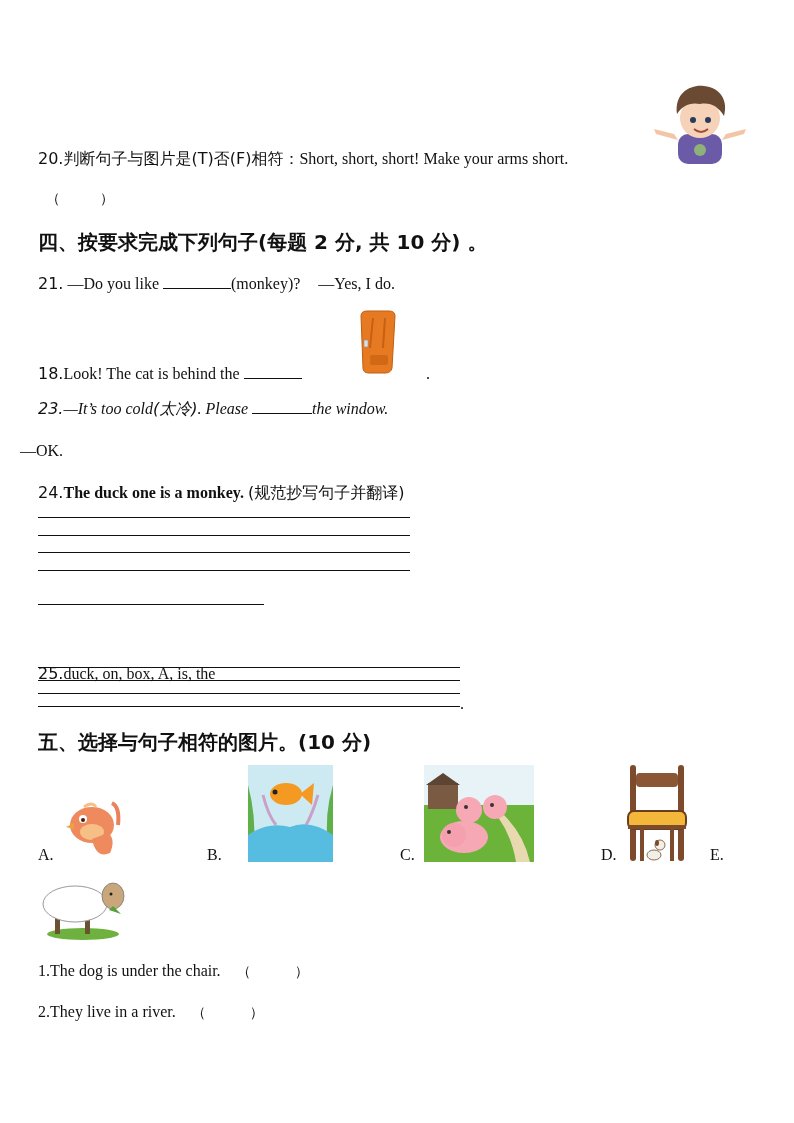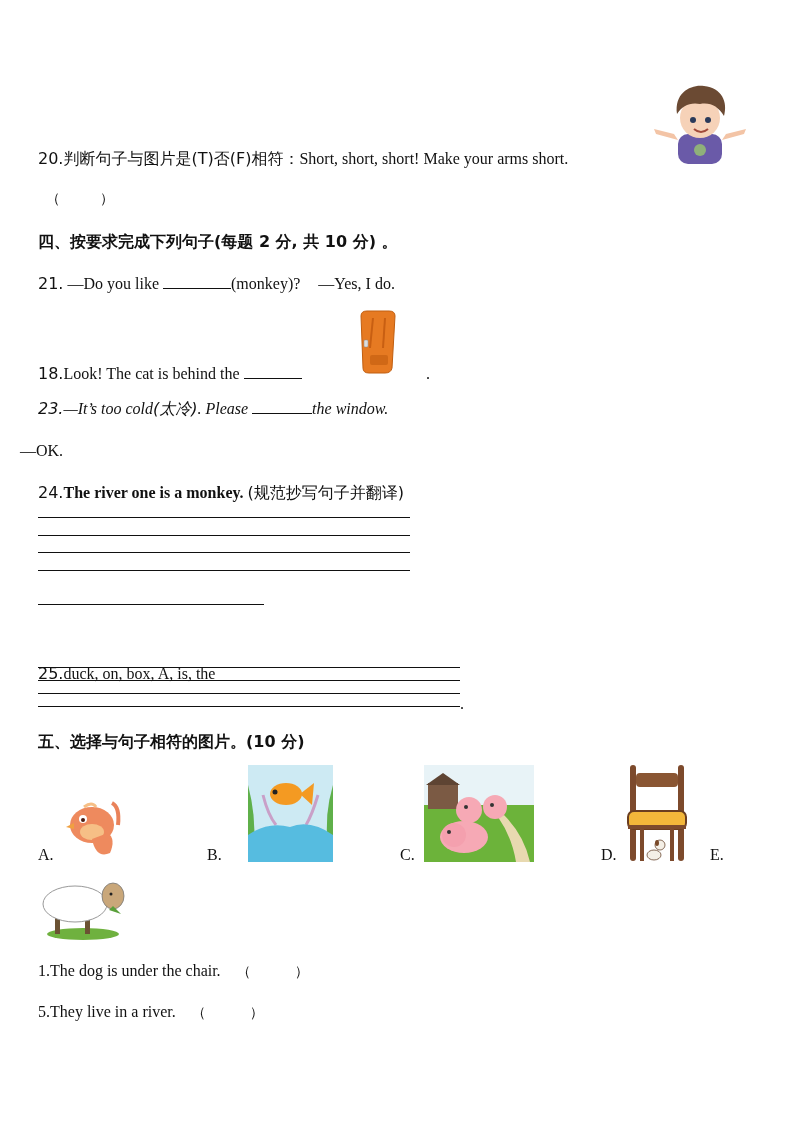--- a/index.html
+++ b/index.html
@@ -1,20 +1,20 @@
 <!DOCTYPE html>
 <html><head>
   <meta charset="utf-8">
   <style>
     html, body { margin: 0; padding: 0; background: #ffffff; }
     body { width: 794px; height: 1123px; position: relative; overflow: hidden;
            font-family: "Liberation Serif", "DejaVu Serif", serif; color: #111; }
     .abs { position: absolute; }
     .line { font-size: 16px; white-space: nowrap; line-height: 20px; }
-    .head { font-family: "DejaVu Sans", "Liberation Sans", sans-serif; font-weight: bold; font-size: 16px; white-space: nowrap; line-height: 20px; }
+    .head { font-family: "DejaVu Sans", "Liberation Sans", sans-serif; font-weight: bold; font-size: 20px; white-space: nowrap; line-height: 20px; }
     .num { font-family: "DejaVu Sans", sans-serif; font-weight: normal; }
     .cjk { font-family: "DejaVu Sans", sans-serif; font-weight: normal; }
     .blank { display: inline-block; border-bottom: 1px solid #111; height: 14px; vertical-align: baseline; }
     .rule { position: absolute; height: 0; border-top: 1.5px solid #111; }
     .paren { font-family: "DejaVu Sans", sans-serif; font-size: 14px; }
     .pic { position: absolute; }
     .label { position: absolute; font-size: 16px; }
   </style>
 </head>
 <body>
@@ -62,21 +62,21 @@
   </svg>
 </div>
 <div class="abs line" style="left:426px; top:364px;">.</div>
 
 <div class="abs line" style="left:38px; top:399px;font-style:italic;">
   <span class="num">23.</span><span>—It’s too cold</span><span class="cjk">(太冷)</span><span>. Please </span><span class="blank" style="width:60px;"></span><span>the window.</span>
 </div>
 <div class="abs line" style="left:20px; top:441px;">—OK.</div>
 
 <div class="abs line" style="left:38px; top:483px;">
-  <span class="num">24.</span><span style="font-weight:bold;">The river  one is a monkey. </span><span class="cjk">(规范抄写句子并翻译)</span>
+  <span class="num">24.</span><span style="font-weight:bold;">The duck  one is a monkey. </span><span class="cjk">(规范抄写句子并翻译)</span>
 </div>
 <div class="rule" style="left:38px; top:517px; width:372px;"></div>
 <div class="rule" style="left:38px; top:535px; width:372px;"></div>
 <div class="rule" style="left:38px; top:552px; width:372px;"></div>
 <div class="rule" style="left:38px; top:570px; width:372px;"></div>
 <div class="rule" style="left:38px; top:604px; width:226px;"></div>
 
 <div class="abs line" style="left:38px; top:628px;margin-top:36px;">
   <span class="num">25.</span><span>duck, on, box, A, is, the</span>
 </div>
@@ -162,15 +162,15 @@
     <circle cx="74" cy="20" r="1.5" fill="#222"></circle>
     <path d="M76 32 L84 40 L72 36 Z" fill="#5aa03a"></path>
   </svg>
 </div>
 
 <div class="abs line" style="left:38px; top:961px;">
   <span>1.The dog is under the chair.</span>
   <span class="paren" style="margin-left:12px;"><span>（</span><span style="display:inline-block;width:44px;"></span><span>）</span></span>
 </div>
 <div class="abs line" style="left:38px; top:1002px;">
-  <span>5.They live in a river.</span>
+  <span>2.They live in a river.</span>
   <span class="paren" style="margin-left:12px;"><span>（</span><span style="display:inline-block;width:44px;"></span><span>）</span></span>
 </div>
 
 </body></html>

